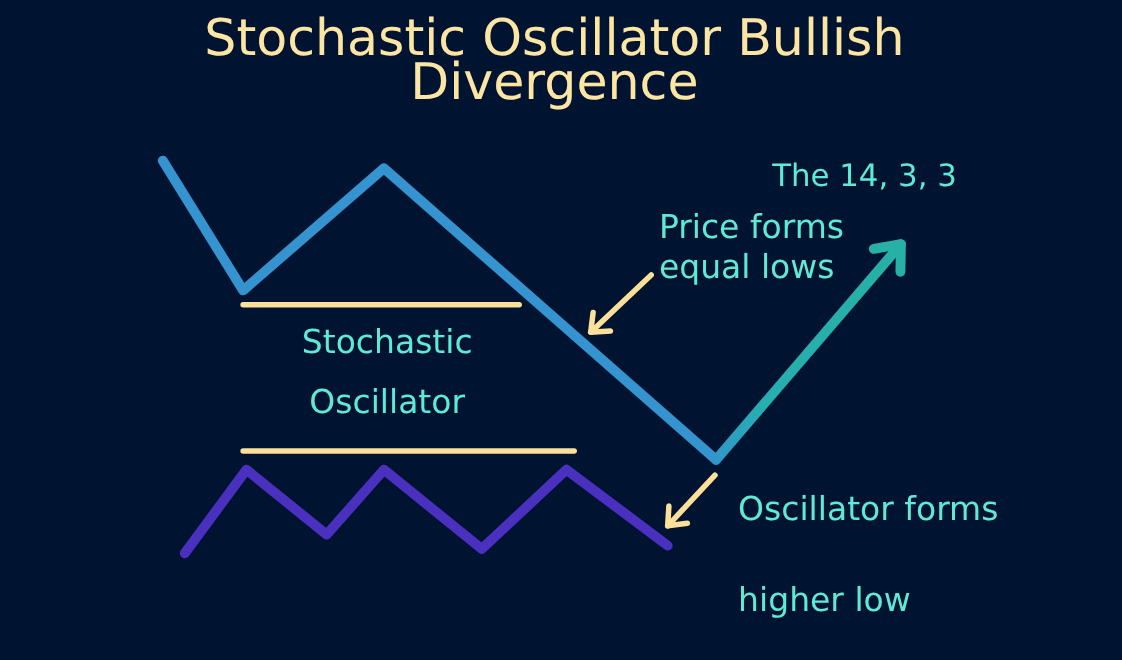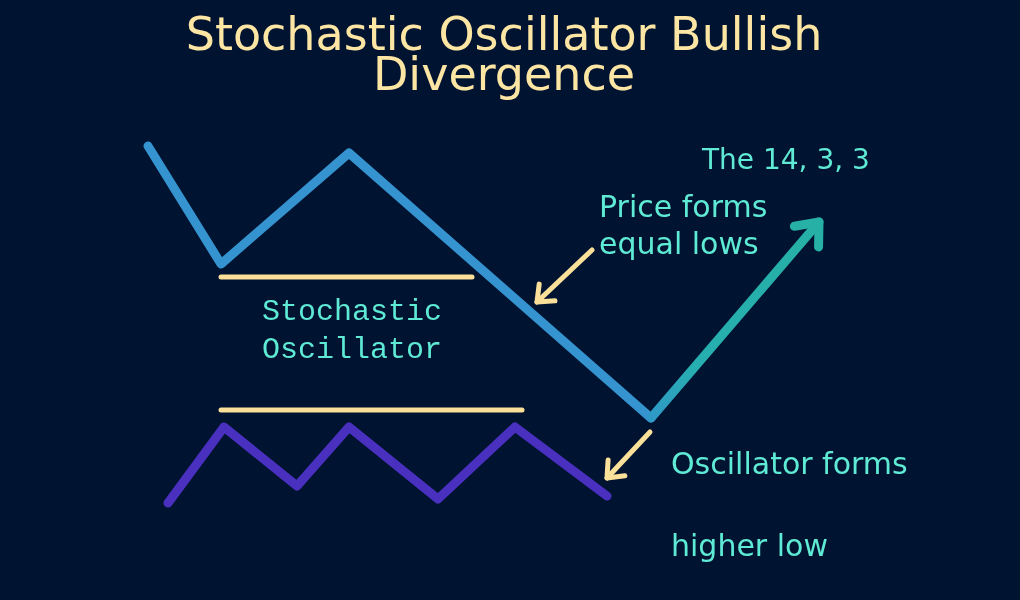--- a/index.html
+++ b/index.html
@@ -1,20 +1,20 @@
 <!DOCTYPE html>
 <html><head>
 <meta charset="utf-8">
 <style>
   html, body { margin: 0; padding: 0; }
   body { width: 1020px; height: 600px; background: #001331; overflow: hidden; position: relative; font-family: "DejaVu Sans", sans-serif; }
   #canvas { position: absolute; left: 0; top: 0; }
   .title { position: absolute; left: 0; width: 1008px; text-align: center; color: #fde6a4; font-size: 46px; line-height: 56px; font-weight: 500; }
   .label { position: absolute; color: #5eead4; font-size: 30px; line-height: 36px; }
-  .center { text-align: center; font-family: Liberation Mono, monospace; }
+  .center { text-align: center; }
 </style>
 </head>
 <body>
 
 <svg id="canvas" width="1020" height="600">
   <defs>
     <linearGradient id="riseGrad" x1="651" y1="418" x2="819" y2="222" gradientUnits="userSpaceOnUse">
       <stop offset="0" stop-color="#2f98c8"></stop>
       <stop offset="0.25" stop-color="#27aeb0"></stop>
       <stop offset="1" stop-color="#26b0a6"></stop>
@@ -48,16 +48,16 @@
 
 <div class="title" style="top:6px;">Stochastic Oscillator Bullish</div>
 <div class="title" style="top:46px;">Divergence</div>
 
 <div class="label" style="left:702px; top:142px; font-size:28px;">The 14, 3, 3</div>
 
 <div class="label" style="left:599px; top:189px;">Price forms</div>
 <div class="label" style="left:599px; top:226px;text-align:center;">equal lows</div>
 
 <div class="label center" style="left:252px; width:200px; top:294px;">Stochastic</div>
-<div class="label center" style="left:252px; width:200px; top:332px;">Oscillator</div>
+<div class="label center" style="left:252px; width:200px; top:348px;">Oscillator</div>
 
 <div class="label" style="left:671px; top:446px;">Oscillator forms</div>
 <div class="label" style="left:671px; top:483px;margin-top:45px;">higher low</div>
 
 </body></html>

